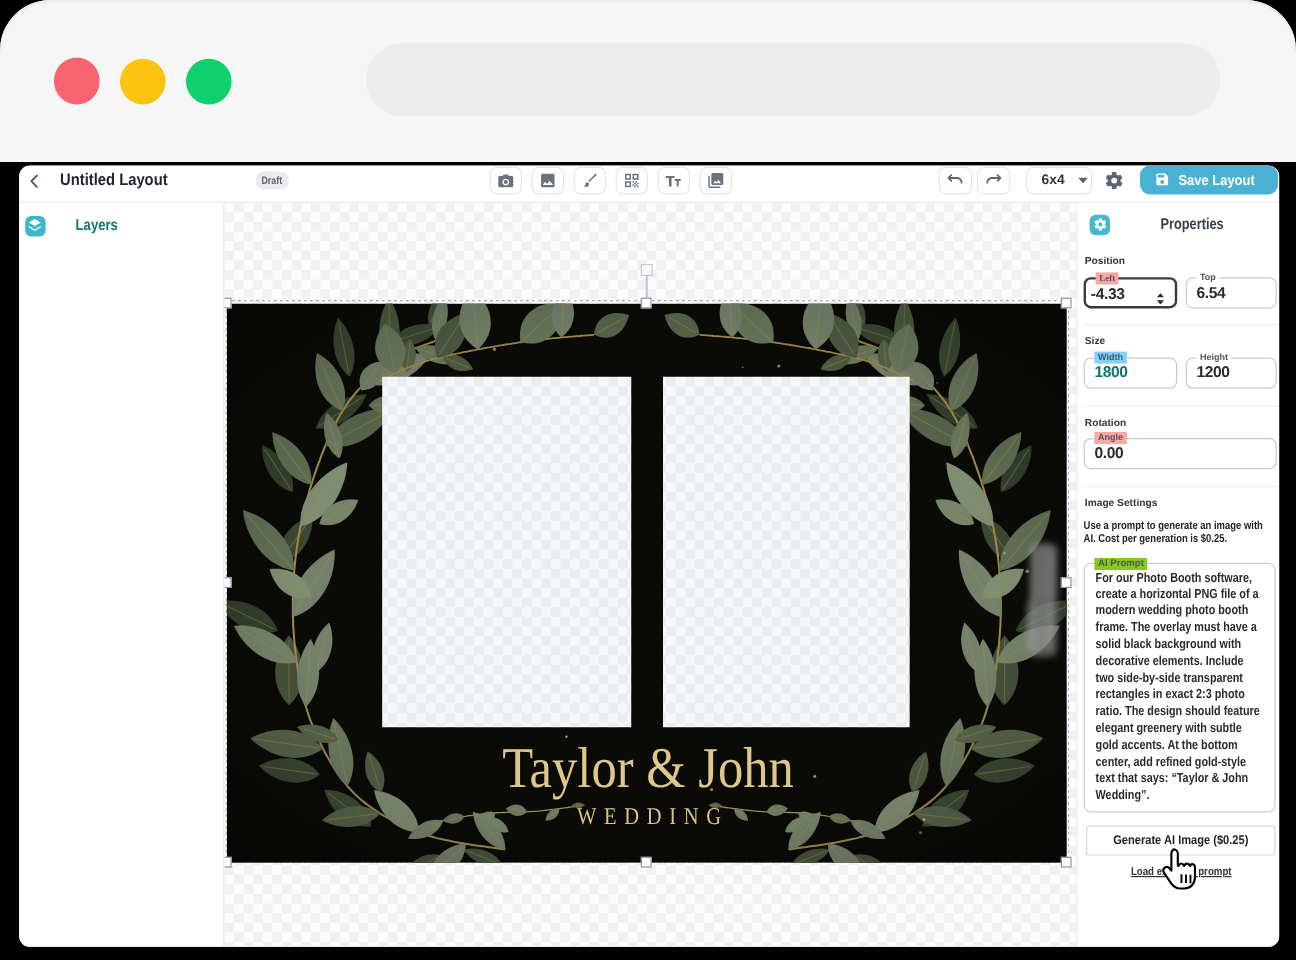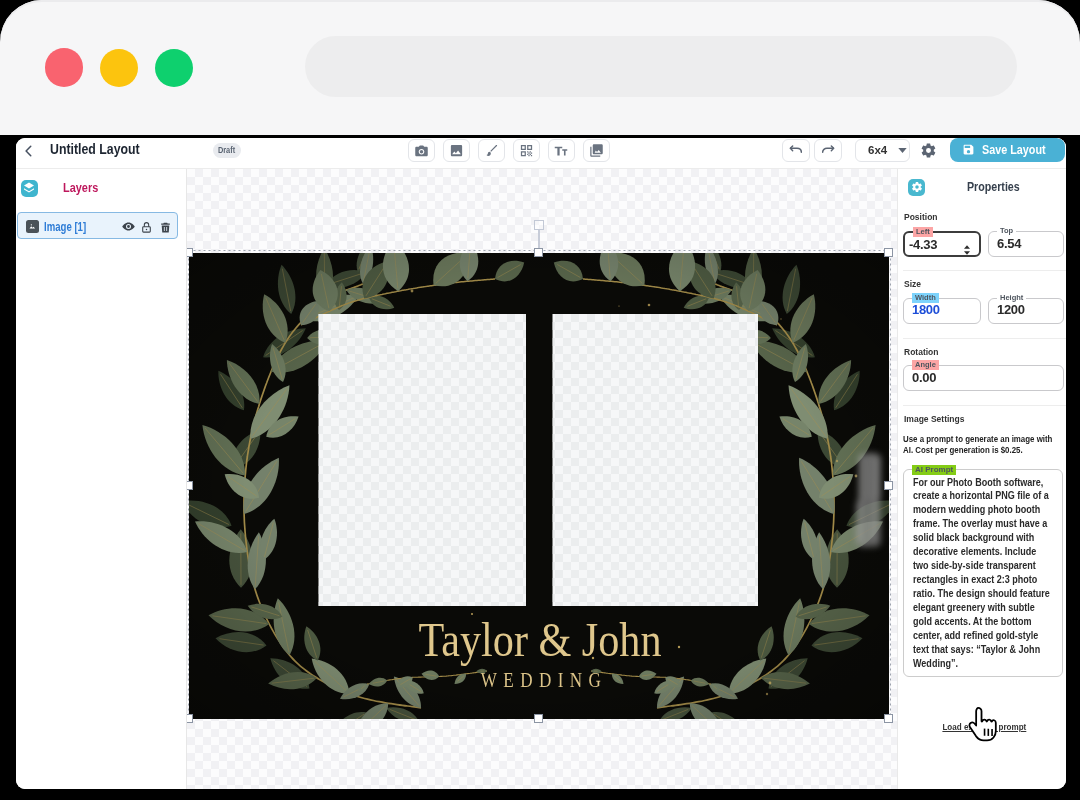--- a/index.html
+++ b/index.html
@@ -520,69 +520,49 @@
     <div class="abs" style="left:168.0px;top:576.5px;width:9px;height:9px;background:#fff;border:1px solid #8c95a4;box-sizing:border-box;"></div>
     <div class="abs" style="left:518.0px;top:576.5px;width:9px;height:9px;background:#fff;border:1px solid #8c95a4;box-sizing:border-box;"></div>
     <div class="abs" style="left:868.0px;top:576.5px;width:9px;height:9px;background:#fff;border:1px solid #8c95a4;box-sizing:border-box;"></div>
 
   <div class="abs" style="left:0;top:31.5px;width:170.5px;height:619.5px;background:#fff;border-right:1px solid #e7e7e7;box-sizing:border-box;"></div>
   <div class="abs" style="left:4.5px;top:42px;width:17px;height:17px;border-radius:5px;background:#3fb5ce;display:flex;align-items:center;justify-content:center;">
       <svg width="12" height="12" viewBox="0 0 24 24" fill="#ffffff">
         <path d="M12 2 2 8l10 6 10-6-10-6zM2 13.5l10 6 10-6v2.5l-10 6-10-6v-2.5z" transform="translate(0,-1.2)"></path>
       </svg>
     </div>
-  <div class="abs" style="left:27px;top:42.5px;font-size:13px;font-weight:bold;color:#be185d;padding-left:20px;"><span class="sq" style="transform:scaleX(0.84);">Layers</span></div>
-  <div class="abs" style="left:1px;top:74.5px;width:161px;height:27px;background:#e9f3fc;border:1px solid #86b9e3;border-radius:4px;box-sizing:border-box;">
-    <div class="abs" style="left:7.5px;top:6.5px;width:13px;height:13px;background:#4b5258;border-radius:2.5px;display:flex;align-items:center;justify-content:center;">
-        <svg width="9" height="9" viewBox="0 0 24 24" fill="#ffffff">
-          <path d="M4 17l4.5-6 3.5 4.5 2.5-3L19 17H4z"></path>
-          <circle cx="9" cy="7.5" r="1.8"></circle>
-        </svg>
-      </div>
-    <div class="abs" style="left:26px;top:6.5px;font-size:12px;font-weight:bold;color:#2e7cd6;"><span class="sq" style="transform:scaleX(0.8);">Image [1]</span></div>
-    <div class="abs" style="left:102.5px;top:5.5px;"><svg width="15" height="15" viewBox="0 0 24 24" fill="#3c434b">
-          <path d="M12 5.5c-5 0-9 4.5-10 6.5 1 2 5 6.5 10 6.5s9-4.5 10-6.5c-1-2-5-6.5-10-6.5zm0 10.5a4 4 0 1 1 0-8 4 4 0 0 1 0 8zm0-6.3a2.3 2.3 0 1 0 0 4.6 2.3 2.3 0 0 0 0-4.6z"></path>
-        </svg></div>
-    <div class="abs" style="left:121.5px;top:6.5px;"><svg width="13" height="13" viewBox="0 0 24 24" fill="none" stroke="#3c434b" stroke-width="2">
-          <rect x="5" y="10.5" width="14" height="10" rx="1.5"></rect>
-          <path d="M8 10.5V7a4 4 0 0 1 8 0v3.5"></path>
-          <circle cx="12" cy="15.5" r="1.4" fill="#3c434b" stroke="none"></circle>
-        </svg></div>
-    <div class="abs" style="left:140.5px;top:6.5px;"><svg width="13" height="13" viewBox="0 0 24 24" fill="#3c434b">
-          <path d="M9 3h6l1 1.5h4V7H4V4.5h4L9 3zM5 8.5h14L18 21H6L5 8.5zm4 2.5v7.5h1.5V11H9zm4.5 0v7.5H15V11h-1.5z"></path>
-        </svg></div>
-  </div>
+  <div class="abs" style="left:27px;top:42.5px;font-size:13px;font-weight:bold;color:#0f766e;padding-left:20px;"><span class="sq" style="transform:scaleX(0.84);">Layers</span></div>
 
   <div class="abs" style="left:881px;top:31.5px;width:169px;height:619.5px;background:#fff;border-left:1px solid #e9e9e9;box-sizing:border-box;"></div>
   <div class="abs" style="left:892px;top:41px;width:17px;height:17px;border-radius:5px;background:#49b8cf;display:flex;align-items:center;justify-content:center;">
       <svg width="12" height="12" viewBox="0 0 24 24" fill="#ffffff">
         <path d="M19.4 13c.04-.32.06-.66.06-1s-.02-.68-.07-1l2.1-1.65c.2-.15.24-.42.12-.64l-2-3.46c-.12-.22-.39-.3-.61-.22l-2.49 1c-.52-.4-1.08-.73-1.69-.98l-.38-2.65A.49.49 0 0 0 14 2h-4c-.25 0-.46.18-.49.42l-.38 2.65c-.61.25-1.17.59-1.69.98l-2.49-1c-.23-.09-.49 0-.61.22l-2 3.46c-.13.22-.07.49.12.64L4.56 11c-.05.32-.07.66-.07 1s.02.68.07 1l-2.1 1.65c-.2.15-.24.42-.12.64l2 3.46c.12.22.39.3.61.22l2.49-1c.52.4 1.08.73 1.69.98l.38 2.65c.03.24.24.42.49.42h4c.25 0 .46-.18.49-.42l.38-2.65c.61-.25 1.17-.59 1.69-.98l2.49 1c.23.09.49 0 .61-.22l2-3.46c.12-.22.07-.49-.12-.64L19.4 13zM12 15.5a3.5 3.5 0 1 1 0-7 3.5 3.5 0 0 1 0 7z"></path>
       </svg>
     </div>
   <div class="abs" style="left:915px;top:41.5px;font-size:13px;font-weight:bold;color:#36404d;padding-left:36px;"><span class="sq" style="transform:scaleX(0.82);">Properties</span></div>
 
   <div class="abs" style="left:888px;top:74px;font-size:8.5px;font-weight:bold;color:#333;">Position</div>
   <div style="position:absolute;left:887px;top:93.5px;width:78px;height:26px;border:2px solid #3c3c3c;border-radius:6px;background:#fff;box-sizing:border-box;">
-      <span style="position:absolute;left:8px;top:-6px;background:#fca5a5;padding:0 3px;font-size:7.5px;font-weight:bold;color:#4e555e;line-height:10px;">Left</span>
+      <span style="position:absolute;left:8px;top:-6px;background:#fca5a5;padding:0 3px;font-size:7.5px;font-weight:bold;color:#4e555e;line-height:10px;font-family:Liberation Serif, serif;">Left</span>
       <span style="position:absolute;left:4px;top:3.5px;font-size:13px;font-weight:bold;color:#2b2b2b;letter-spacing:-0.3px;">-4.33</span>
       <span style="position:absolute;right:9px;top:7.5px;"><svg width="6" height="10" viewBox="0 0 7 11" fill="#2c2c2c">
           <path d="M3.5 0 7 4H0z"></path>
           <path d="M3.5 11 0 7h7z"></path>
         </svg></span>
     </div>
   <div style="position:absolute;left:972px;top:93.5px;width:76px;height:26px;border:1px solid #c9c9cc;border-radius:6px;background:#fff;box-sizing:border-box;">
       <span style="position:absolute;left:8px;top:-6px;background:#fff;padding:0 3px;font-size:7.5px;font-weight:bold;color:#4e555e;line-height:10px;">Top</span>
       <span style="position:absolute;left:8px;top:3.5px;font-size:13px;font-weight:bold;color:#2b2b2b;letter-spacing:-0.3px;">6.54</span>
     </div>
   <div class="abs" style="left:887px;top:132.5px;width:163px;height:1px;background:#ededed;"></div>
 
   <div class="abs" style="left:888px;top:141px;font-size:8.5px;font-weight:bold;color:#333;">Size</div>
   <div style="position:absolute;left:887px;top:160px;width:78px;height:26px;border:1px solid #c9c9cc;border-radius:6px;background:#fff;box-sizing:border-box;">
       <span style="position:absolute;left:8px;top:-6px;background:#7dd3fc;padding:0 3px;font-size:7.5px;font-weight:bold;color:#4e555e;line-height:10px;">Width</span>
-      <span style="position:absolute;left:8px;top:3.5px;font-size:13px;font-weight:bold;color:#1d4ed8;letter-spacing:-0.3px;">1800</span>
+      <span style="position:absolute;left:8px;top:3.5px;font-size:13px;font-weight:bold;color:#0f766e;letter-spacing:-0.3px;">1800</span>
     </div>
   <div style="position:absolute;left:972px;top:160px;width:76px;height:26px;border:1px solid #c9c9cc;border-radius:6px;background:#fff;box-sizing:border-box;">
       <span style="position:absolute;left:8px;top:-6px;background:#fff;padding:0 3px;font-size:7.5px;font-weight:bold;color:#4e555e;line-height:10px;">Height</span>
       <span style="position:absolute;left:8px;top:3.5px;font-size:13px;font-weight:bold;color:#2b2b2b;letter-spacing:-0.3px;">1200</span>
     </div>
   <div class="abs" style="left:887px;top:200.5px;width:163px;height:1px;background:#ededed;"></div>
 
   <div class="abs" style="left:888px;top:209px;font-size:8.5px;font-weight:bold;color:#333;">Rotation</div>
   <div style="position:absolute;left:887px;top:227.5px;width:161px;height:26px;border:1px solid #c9c9cc;border-radius:6px;background:#fff;box-sizing:border-box;">
       <span style="position:absolute;left:8px;top:-6px;background:#fca5a5;padding:0 3px;font-size:7.5px;font-weight:bold;color:#4e555e;line-height:10px;">Angle</span>
@@ -591,20 +571,23 @@
   <div class="abs" style="left:887px;top:267.5px;width:163px;height:1px;background:#ededed;"></div>
 
   <div class="abs" style="left:888px;top:276.5px;font-size:8.5px;font-weight:bold;color:#333;">Image Settings</div>
   <div class="abs" style="left:887px;top:295px;font-size:9.5px;font-weight:bold;color:#222;line-height:11px;"><span class="sq" id="para" style="transform:scaleX(0.83);">Use a prompt to generate an image with<br>AI. Cost per generation is $0.25.</span></div>
 
   <div class="abs" style="left:887px;top:331px;width:160px;height:208.5px;border:1px solid #ccc;border-radius:6px;background:#fff;box-sizing:border-box;">
     <span style="position:absolute;left:8px;top:-5px;background:#84cc16;padding:0 3px;font-size:8px;font-weight:bold;color:#4e555e;line-height:10px;">AI Prompt</span>
     <div style="position:absolute;left:9px;top:6px;font-size:11px;font-weight:bold;color:#2a2a2a;line-height:13.93px;"><span class="sq" id="prompt" style="transform:scaleX(0.82);">For our Photo Booth software,<br>create a horizontal PNG file of a<br>modern wedding photo booth<br>frame. The overlay must have a<br>solid black background with<br>decorative elements. Include<br>two side-by-side transparent<br>rectangles in exact 2:3 photo<br>ratio. The design should feature<br>elegant greenery with subtle<br>gold accents. At the bottom<br>center, add refined gold-style<br>text that says: “Taylor &amp; John<br>Wedding”.</span></div>
   </div>
 
+  <div class="abs" style="left:889px;top:550px;width:158px;height:25px;border:1px solid #d6d6d9;border-radius:3px;background:#fff;box-sizing:border-box;display:flex;align-items:center;justify-content:center;font-size:10.5px;font-weight:bold;color:#222;">
+      <span class="sq" style="transform:scaleX(0.88);transform-origin:50% 50%;">Generate AI Image ($0.25)</span>
+    </div>
   <div class="abs" style="left:889px;top:583.5px;width:158px;text-align:center;font-size:9.5px;font-weight:bold;color:#333;"><span class="sq" style="transform:scaleX(0.85);transform-origin:50% 50%;text-decoration:underline;">Load example prompt</span></div>
 
   <div class="abs" style="left:0;top:0;width:1050px;height:31.5px;background:#fff;border-bottom:1px solid #ececec;box-sizing:border-box;"></div>
   <div class="abs" style="left:6px;top:6px;"><svg width="14" height="14" viewBox="0 0 24 24">
         <path d="M15 4 7 12l8 8" stroke="#475161" stroke-width="2.6" stroke-linecap="round" stroke-linejoin="round" fill="none"></path>
       </svg></div>
   <div class="abs" style="left:34px;top:3.5px;font-size:14px;font-weight:bold;color:#1d2531;"><span class="sq" style="transform:scaleX(0.88);">Untitled Layout</span></div>
   <div class="abs" style="left:196.5px;top:5px;width:28.5px;height:15.5px;border-radius:8px;background:#e9ebef;font-size:9px;font-weight:bold;color:#5a6472;display:flex;align-items:center;justify-content:center;">
       <span class="sq" style="transform:scaleX(0.82);transform-origin:50% 50%;">Draft</span>
     </div>

